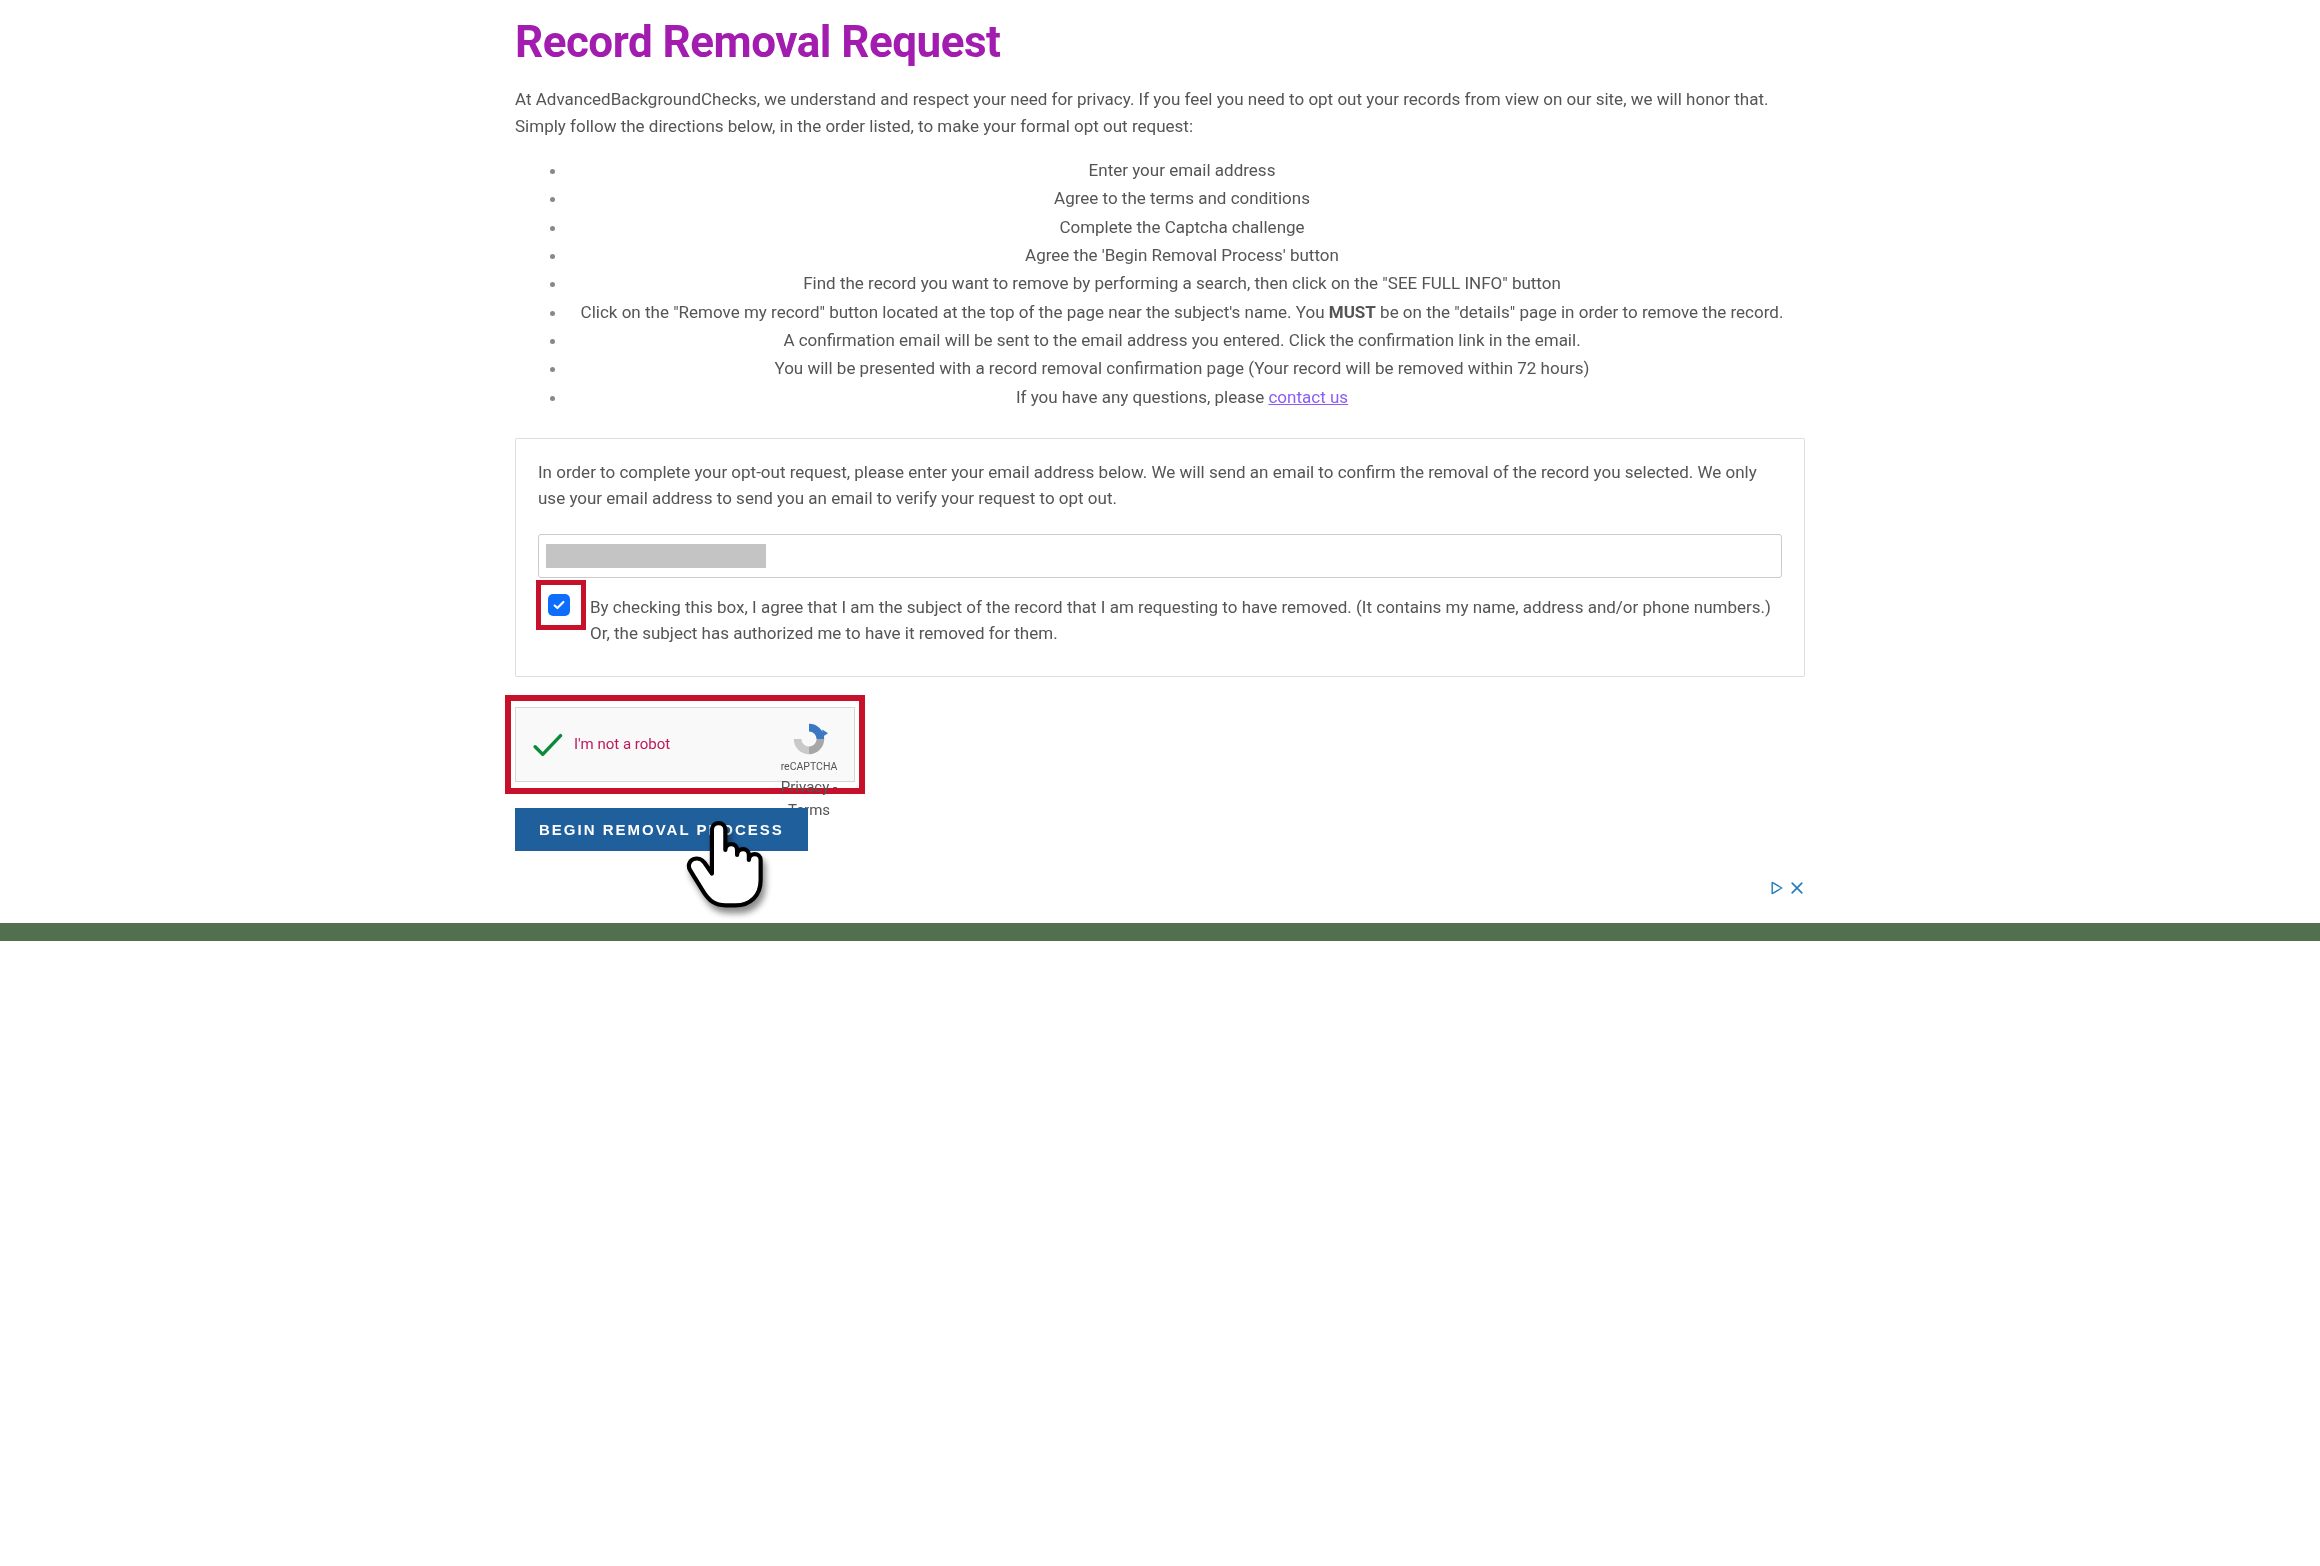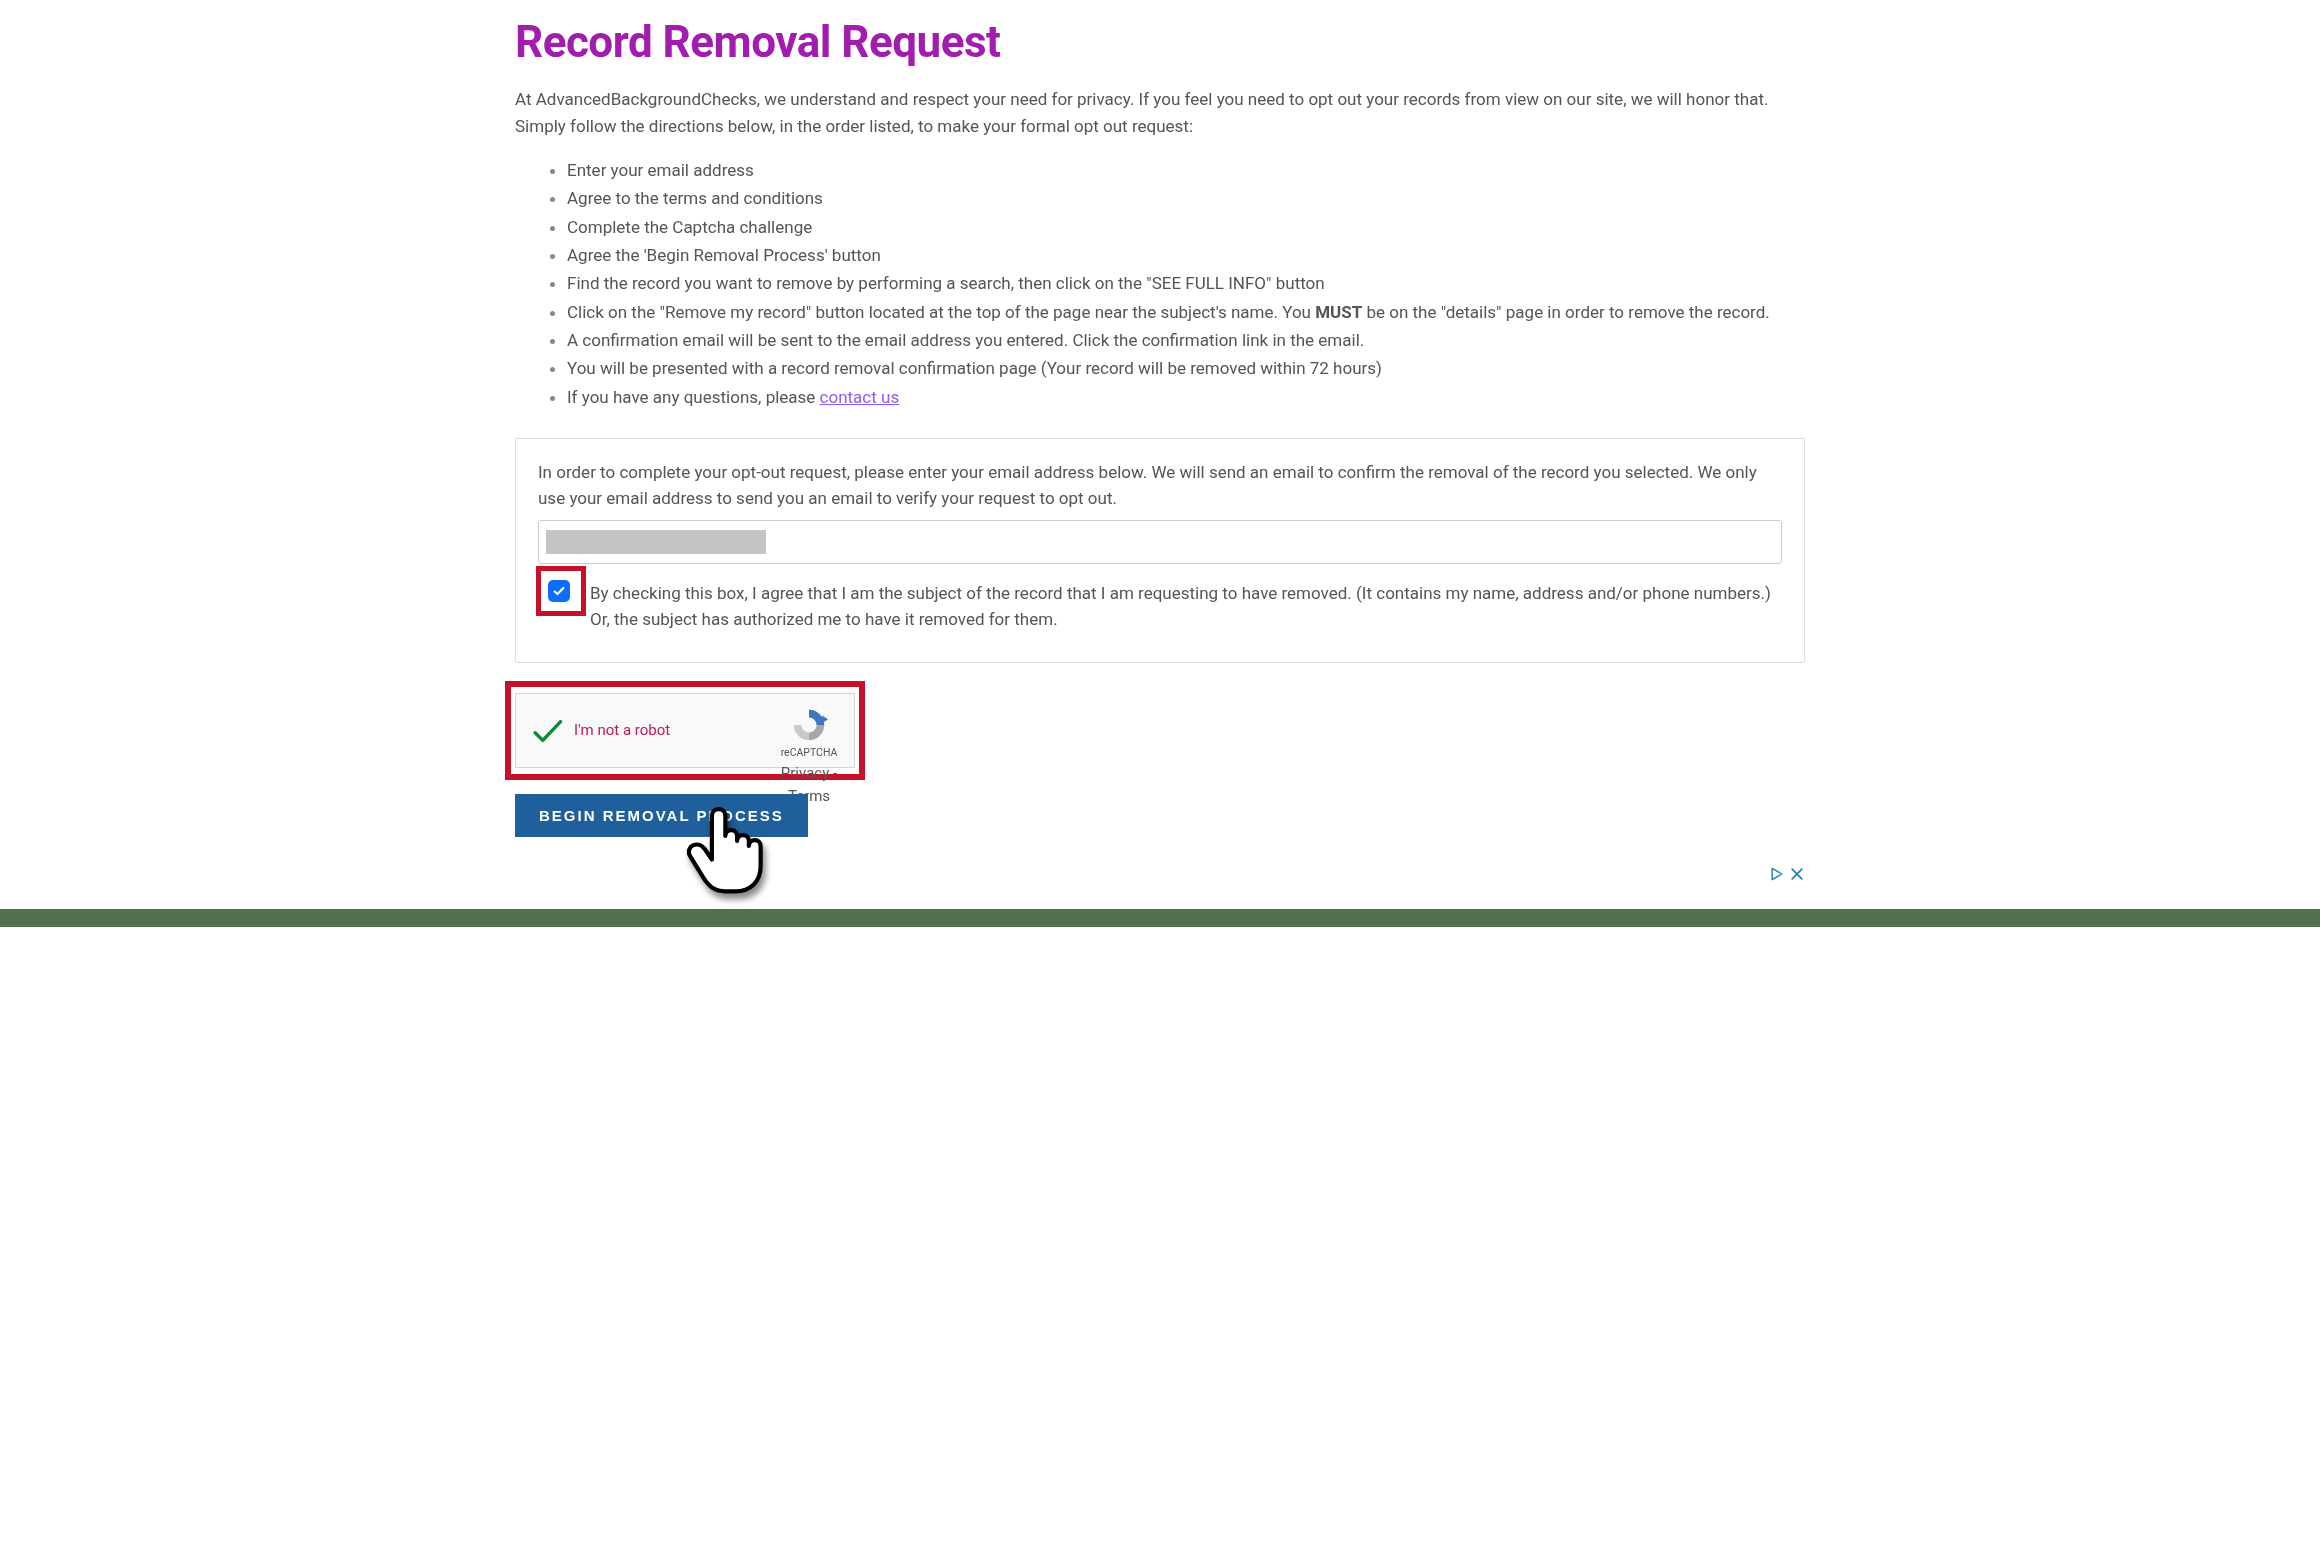--- a/index.html
+++ b/index.html
@@ -27,37 +27,38 @@
   }
   .intro {
     margin: 0 0 18px 0;
   }
   ul.steps {
     margin: 0;
     padding-left: 44px;
   }
   ul.steps li {
     margin: 2px 8px;
+    text-align: center;
   }
   ul.steps li::marker {
     color: #888;
   }
   .bold { font-weight: 700; }
   a.link {
     color: #8b5cf6;
     text-decoration: underline;
   }
   .form-box {
     border: 1px solid #ddd;
     border-radius: 2px;
     margin-top: 28px;
     padding: 20px 22px 30px 22px;
   }
   .form-intro {
-    margin: 0 0 8px 0;
+    margin: 0 0 22px 0;
   }
   .email-input {
     width: 100%;
     height: 44px;
     border: 1px solid #ccc;
     border-radius: 3px;
     padding: 6px 10px;
     font-size: 16px;
     background: #fff;
   }

